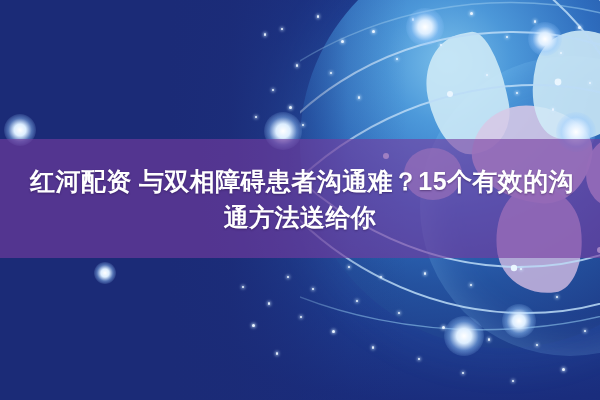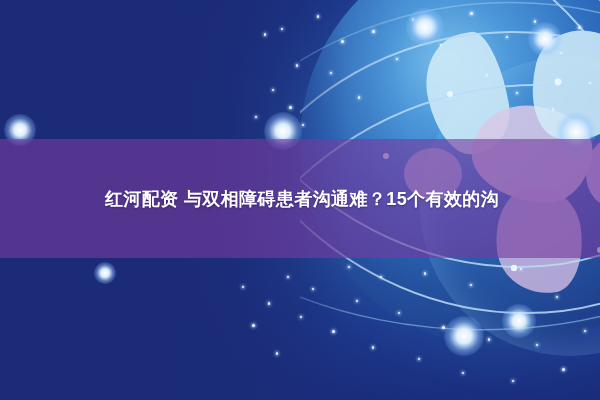--- a/index.html
+++ b/index.html
@@ -106,21 +106,21 @@
     left: 0;
     top: 139px;
     width: 600px;
     height: 119px;
     display: flex;
     flex-direction: column;
     align-items: center;
     justify-content: center;
     gap: 2px;
     color: #ffffff;
-    font-size: 18px;
+    font-size: 25px;
     font-weight: bold;
     letter-spacing: 0.4px;
     line-height: 34px;
     text-align: center;
     white-space: nowrap;
     text-shadow: 0 1px 2px rgba(30,10,60,0.45);
   }
   .title .line1 { padding-left: 4px; }
 </style>
 </head>
@@ -227,15 +227,16 @@
     <div class="bigstar" style="left:4px;top:114px;width:32px;height:32px;"></div>
     <div class="bigstar" style="left:444px;top:316px;width:40px;height:40px;"></div>
     <div class="bigstar" style="left:502px;top:304px;width:34px;height:34px;"></div>
     <div class="bigstar" style="left:94px;top:262px;width:22px;height:22px;"></div>
   </div>
 
   <div class="band"></div>
 
   <div class="title">
     <span class="line1">红河配资 与双相障碍患者沟通难？15个有效的沟</span>
+    <span class="line2">通方法送给你</span>
   </div>
 
 </div>
 
 </body></html>

